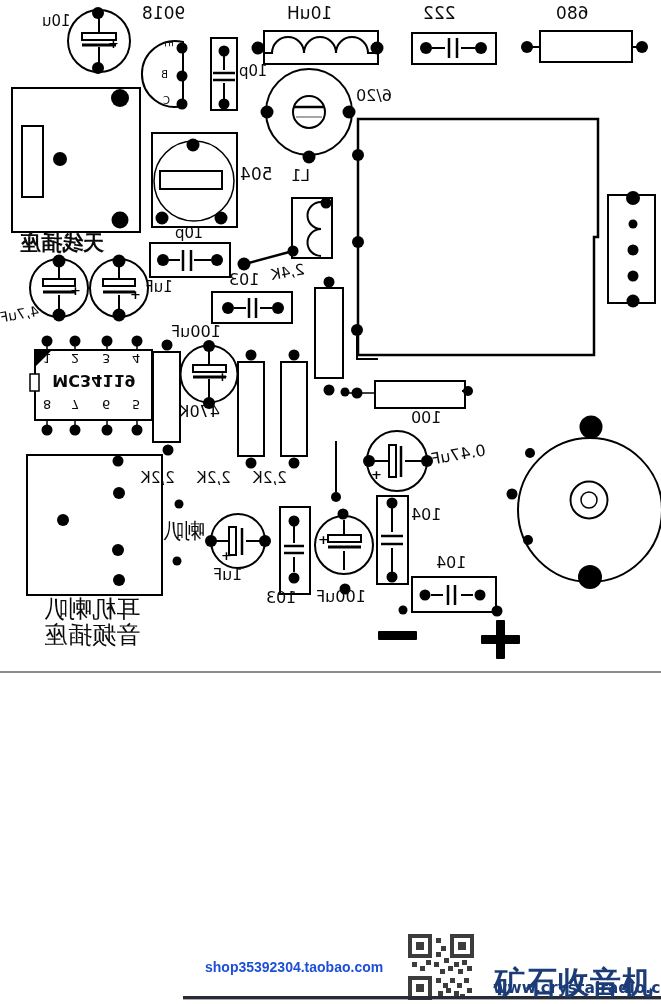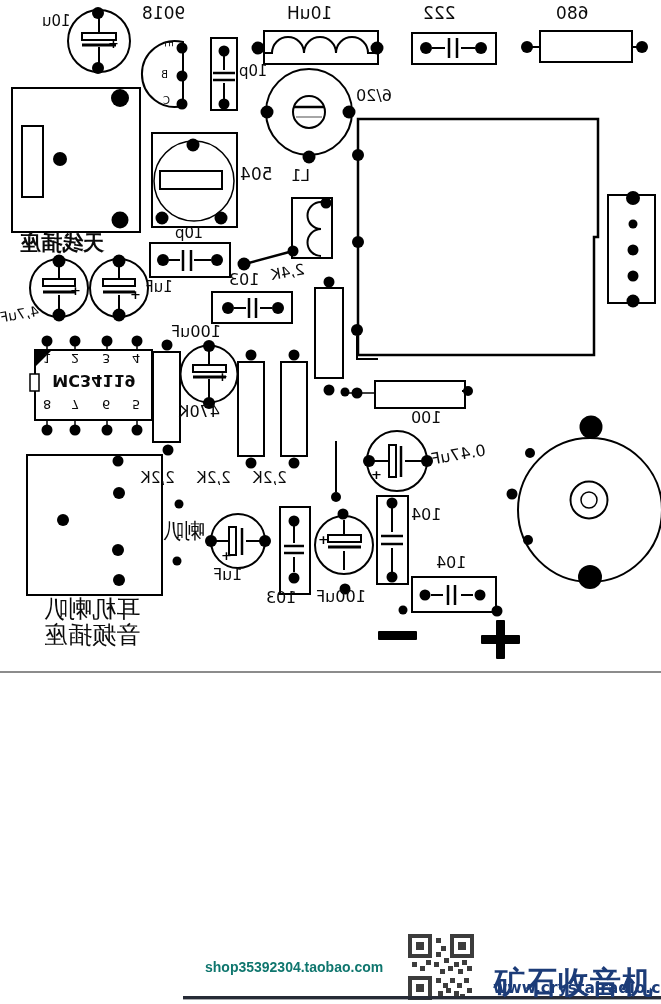--- a/index.html
+++ b/index.html
@@ -425,17 +425,17 @@
 <span class="plusmk" style="left:108px;top:36px;">+</span>
 <span class="plusmk" style="left:70px;top:283px;">+</span>
 <span class="plusmk" style="left:130px;top:287px;">+</span>
 <span class="plusmk" style="left:217px;top:369px;">+</span>
 <span class="plusmk" style="left:371px;top:467px;">+</span>
 <span class="plusmk" style="left:221px;top:548px;">+</span>
 <span class="plusmk" style="left:318px;top:532px;">+</span>
 
 <div class="rule"></div>
 
-<div class="ft" style="left:205px;top:959px;font-family:'Liberation Sans',sans-serif;font-weight:bold;font-size:14px;color:#0f766e;">shop35392304.taobao.com</div>
+<div class="ft" style="left:205px;top:959px;font-family:'Liberation Sans',sans-serif;font-weight:bold;font-size:14px;color:#1d4ed8;">shop35392304.taobao.com</div>
 <div class="ft" style="left:494px;top:939px;font-size:31px;font-weight:bold;color:#1c3c78;letter-spacing:1px;margin-top:23px;">矿石收音机</div>
 <div class="ft" style="left:493px;top:979px;font-size:15.5px;font-weight:bold;color:#1c3c78;">www.crystalradio.cn</div>
 
 </div>
 
 </body></html>

